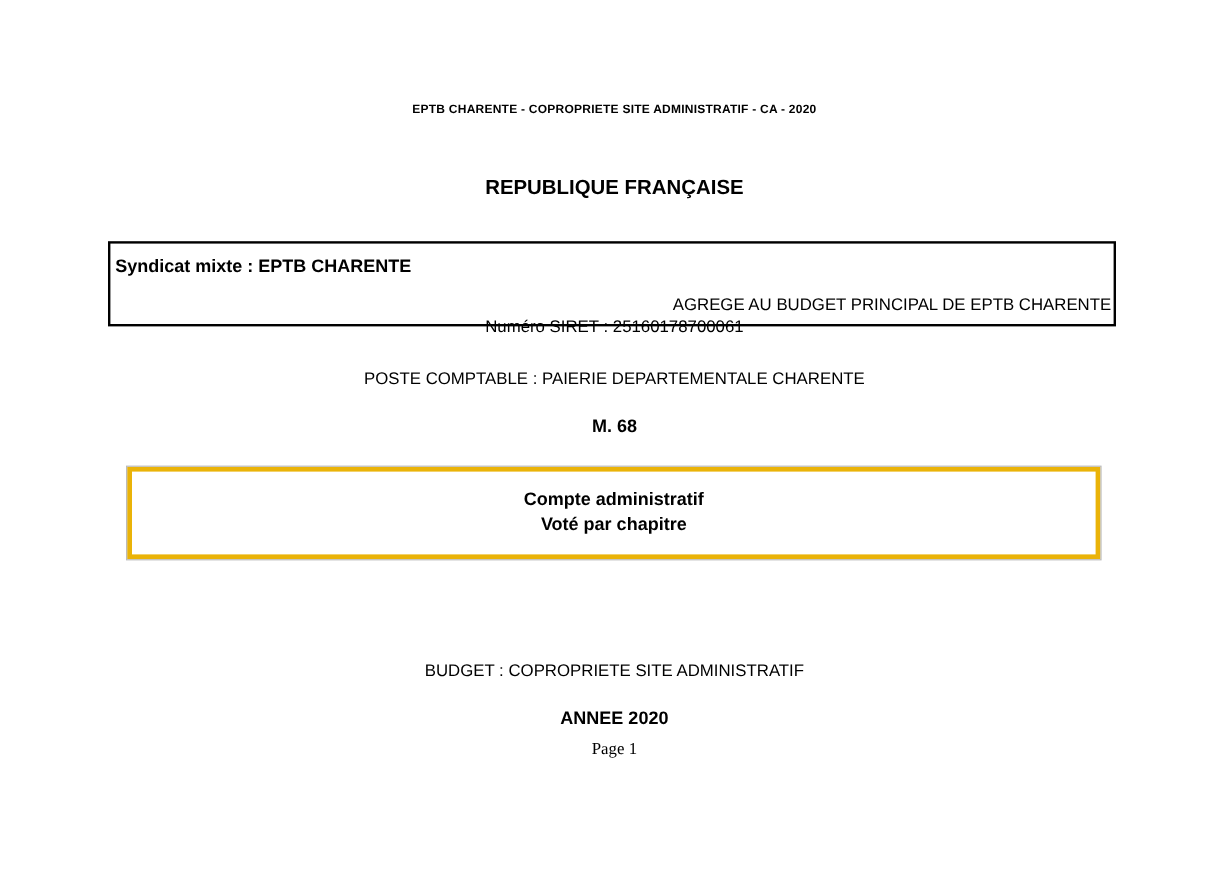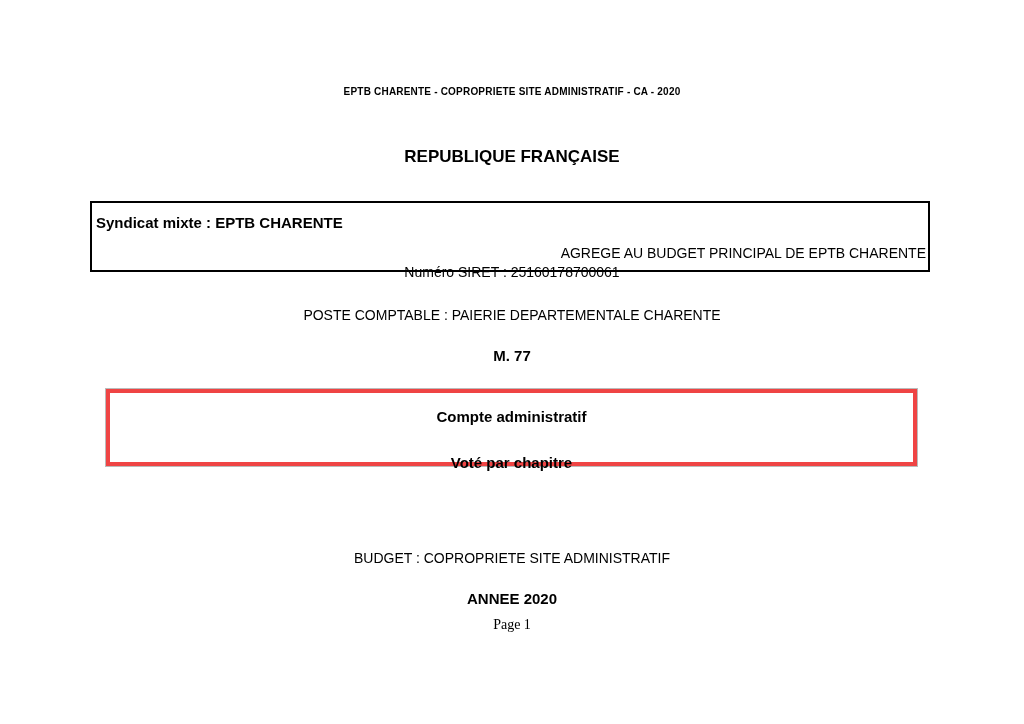--- a/index.html
+++ b/index.html
@@ -60,36 +60,36 @@
   }
   .siret-line  { top: 264px; font-size: 14px; }
   .poste-line  { top: 307px; font-size: 14px; }
   .m52-line    { top: 347px; font-size: 15px; font-weight: bold; }
   .document-box {
     position: absolute;
     left: 106px;
     top: 389px;
     width: 811px;
     height: 77px;
-    border: 4px solid #ef4444;
+    border: 4px solid #eab308;
     outline: 1px solid #bbbbbb;
     background: #ffffff;
   }
   .doc-line1 {
     position: absolute;
     left: 0; width: 100%;
     top: 15px;
     text-align: center;
     font-size: 15px;
     font-weight: bold;
   }
   .doc-line2 {
     position: absolute;
     left: 0; width: 100%;
-    top: 61px;
+    top: 36px;
     text-align: center;
     font-size: 15px;
     font-weight: bold;
   }
   .budget-line { top: 550px; font-size: 14px; text-align: center; }
   .year-line   { top: 590px; font-size: 15px; font-weight: bold; }
   .page-number {
     top: 617px;
     font-size: 14px;
     font-family: "Liberation Serif", serif;
@@ -106,21 +106,21 @@
 
   <div class="entity-box">
     <div class="entity-label">Syndicat mixte : EPTB CHARENTE</div>
     <div class="aggregation-note">AGREGE AU BUDGET PRINCIPAL DE EPTB CHARENTE</div>
   </div>
 
   <div class="line siret-line">Numéro SIRET : 25160178700061</div>
 
   <div class="line poste-line">POSTE COMPTABLE : PAIERIE DEPARTEMENTALE CHARENTE</div>
 
-  <div class="line m52-line">M. 77</div>
+  <div class="line m52-line">M. 68</div>
 
   <div class="document-box">
     <div class="doc-line1">Compte administratif</div>
     <div class="doc-line2">Voté par chapitre</div>
   </div>
 
   <div class="line budget-line">BUDGET : COPROPRIETE SITE ADMINISTRATIF</div>
 
   <div class="line year-line">ANNEE 2020</div>
 

